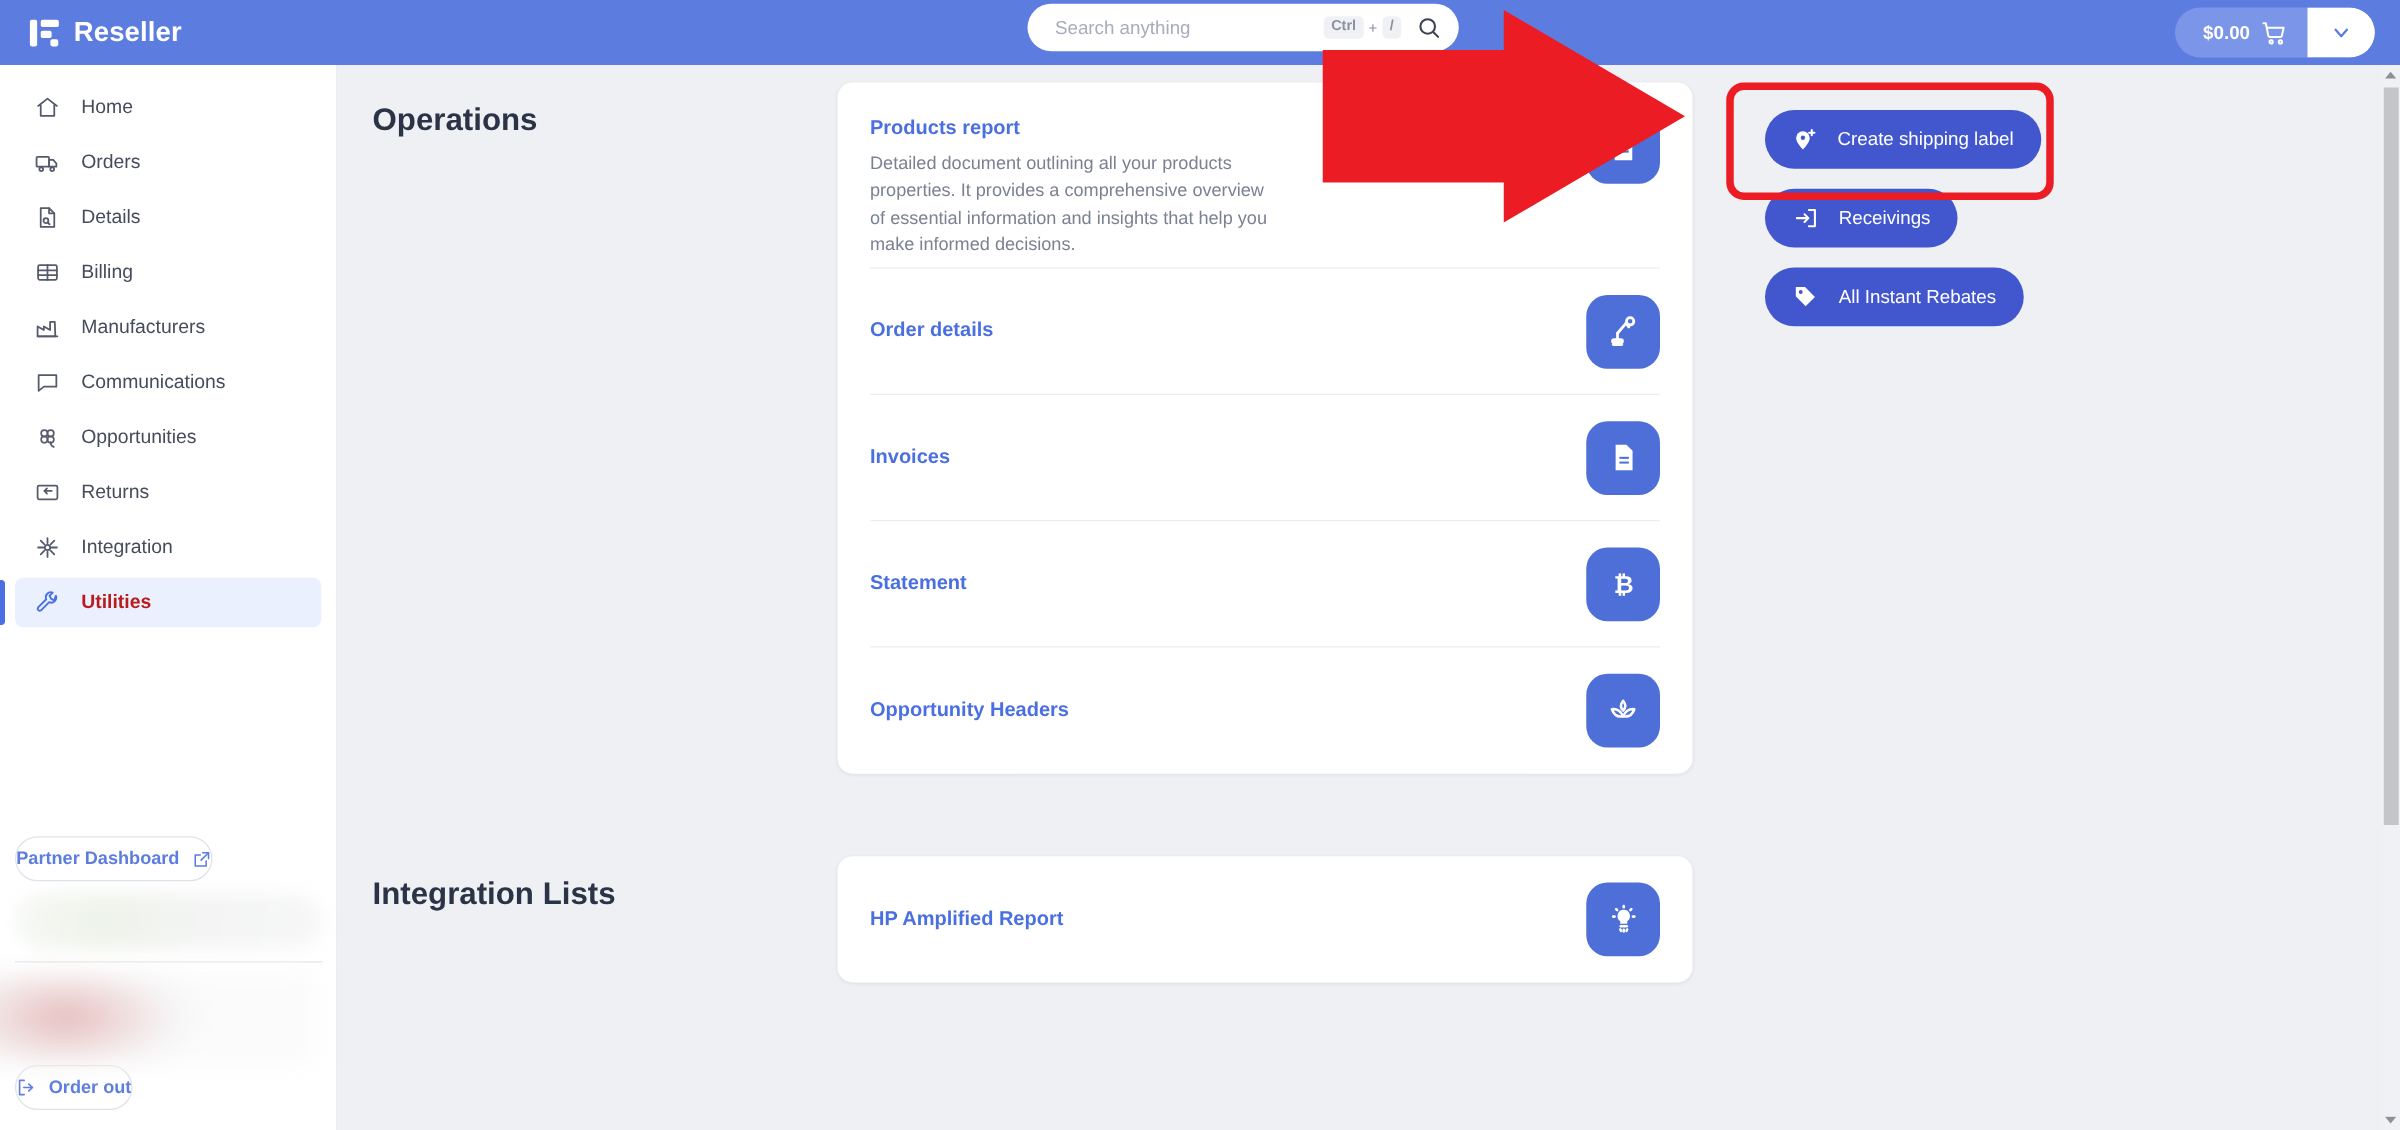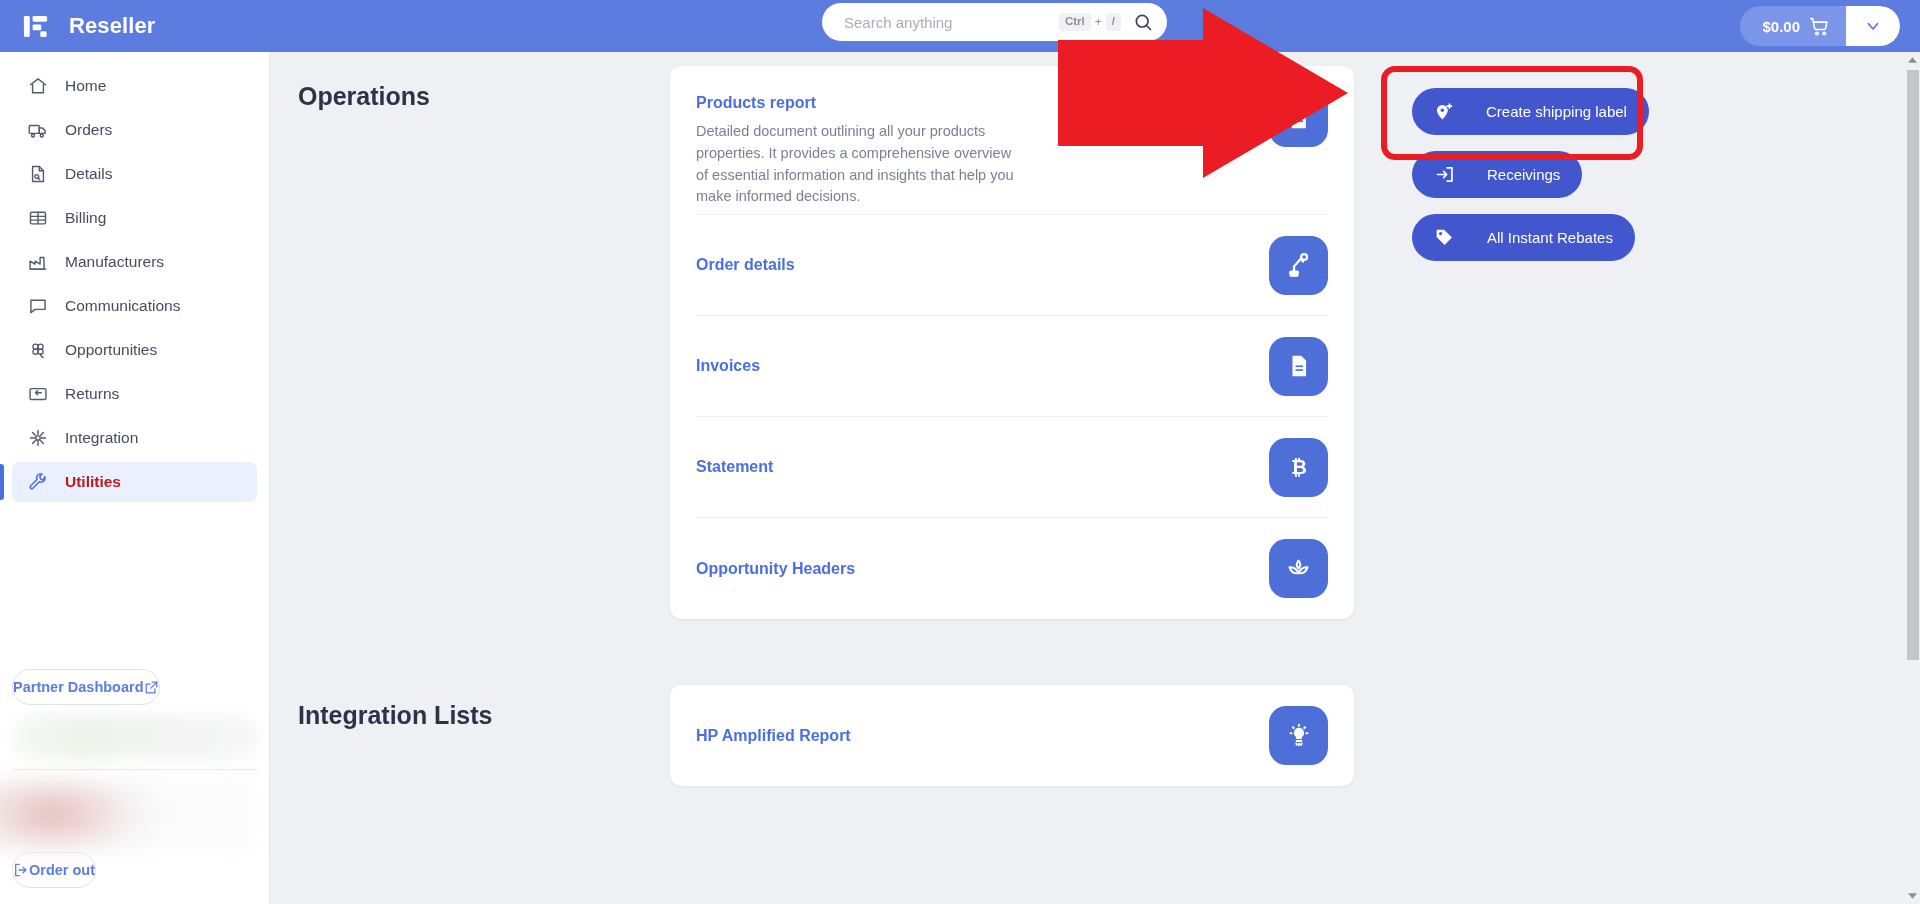--- a/index.html
+++ b/index.html
@@ -13,21 +13,21 @@
 
   
   .topbar {
     position: absolute; top: 0; left: 0;
     width: 1920px; height: 52px;
     background: #5c7ce0;
     display: flex; align-items: center;
     z-index: 40;
   }
   .brand {
-    display: flex; align-items: center; gap: 20px;
+    display: flex; align-items: center; gap: 10px;
     margin-left: 22px;
   }
   .brand-logo { width: 27px; height: 27px; display:block; }
   .brand-name {
     color: #ffffff; font-size: 22px; font-weight: 700;
     letter-spacing: .1px;
   }
   .search-wrap {
     position: absolute; left: 822px; top: 3px;
     width: 345px; height: 38px;
@@ -95,21 +95,21 @@
   }
   .nav-item.active::before {
     content: ""; position: absolute; left: -12px; top: 2px;
     width: 4px; height: 36px; background: #4a6fe0;
     border-radius: 0 3px 3px 0;
   }
   .nav-item.active svg { stroke: #4a6fe0; }
 
   .sidebar-bottom { position: absolute; bottom: 0; left: 0; width: 270px; }
   .pill-btn {
-    display: flex; align-items: center; justify-content: center; 
+    display: flex; align-items: center; justify-content: center; gap: 10px;
     height: 36px; margin: 0 12px;
     border: 1px solid #dfe2e8; border-radius: 18px;
     background: #fff; color: #5c7ce0;
     font-size: 14.5px; font-weight: 600; cursor: pointer;
     font-family: "Liberation Sans", sans-serif;
   }
   .blur-block {
     margin: 10px 12px 0; height: 44px; border-radius: 22px;
     background: linear-gradient(100deg,#f7f9f6,#eef3ea 28%,#f3f4f3 60%,#f7f7f8);
     filter: blur(7px);
@@ -163,21 +163,21 @@
     cursor: pointer;
   }
 
   
   .actions {
     flex: none; width: 330px;
     padding: 36px 0 0 58px;
     display: flex; flex-direction: column; gap: 16px;
   }
   .action-btn {
-    display: flex; align-items: center; gap: 32px;
+    display: flex; align-items: center; gap: 16px;
     height: 47px; padding: 0 22px;
     background: #4257ce; color: #fff;
     border: none; border-radius: 24px;
     font-size: 15px; font-weight: 500; cursor: pointer;
     font-family: "Liberation Sans", sans-serif;
     align-self: flex-start;
   }
 
   
   .anno-rect {

